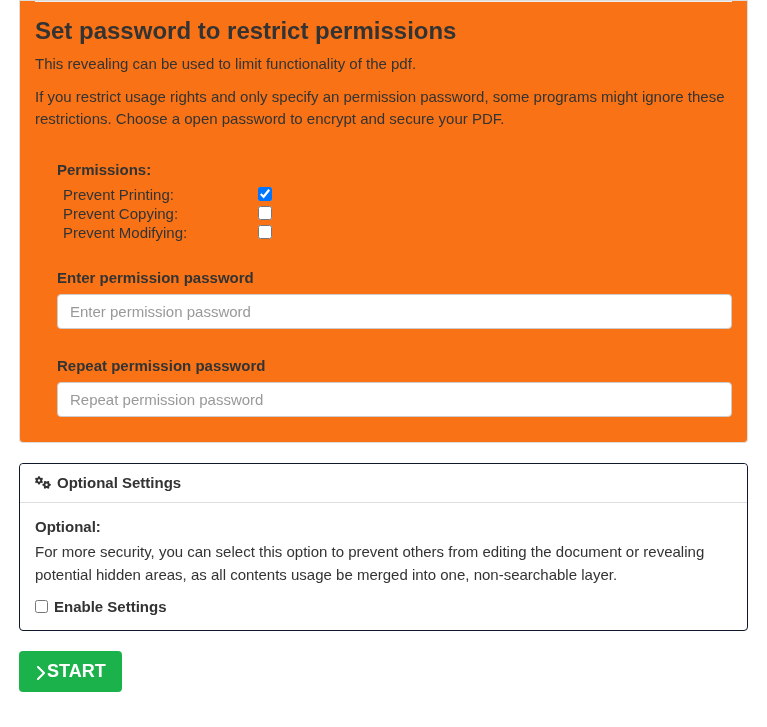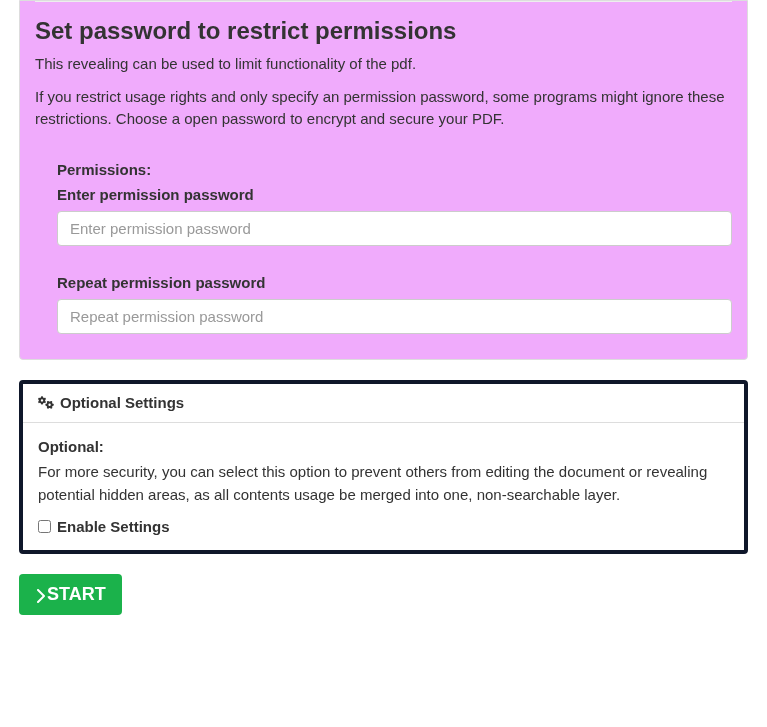--- a/index.html
+++ b/index.html
@@ -9,36 +9,36 @@
     }
     body {
       font-family: "Helvetica Neue", Helvetica, Arial, sans-serif;
       font-size: 14px;
       color: #333;
       background: #fff;
       padding: 0 19px 20px 19px;
       width: 767px;
     }
     .panel {
-      border: 4px solid #0f172a;
+      border: 1px solid #0f172a;
       border-radius: 4px;
       margin-bottom: 20px;
       background: #fff;
     }
     .panel-body {
       padding: 15px;
     }
     .top-section {
       border-top: 1px solid #ddd;
       border-left: 1px solid #ddd;
       border-right: 1px solid #ddd;
       border-bottom: 1px solid #ddd;
       border-radius: 0 0 4px 4px;
       margin-bottom: 20px;
-      background: #f0abfc;
+      background: #f97316;
     }
     hr.inner {
       margin: 0 15px;
       border: 0;
       border-top: 1px solid #eee;
     }
     h2 {
       font-size: 24px;
       font-weight: 600;
       margin-bottom: 8px;
@@ -164,20 +164,34 @@
 
 <div class="top-section">
   <hr class="inner">
   <div class="panel-body">
     <h2>Set password to restrict permissions</h2>
     <p>This revealing can be used to limit functionality of the pdf.</p>
     <p>If you restrict usage rights and only specify an permission password, some programs might ignore these restrictions. Choose a open password to encrypt and secure your PDF.</p>
 
     <div class="indent">
       <span class="perm-title">Permissions:</span>
+      <div class="perm-table">
+        <div class="perm-row">
+          <span class="perm-label">Prevent Printing:</span>
+          <input type="checkbox" class="perm-check" checked="" style="">
+        </div>
+        <div class="perm-row">
+          <span class="perm-label">Prevent Copying:</span>
+          <input type="checkbox" class="perm-check" style="">
+        </div>
+        <div class="perm-row">
+          <span class="perm-label">Prevent Modifying:</span>
+          <input type="checkbox" class="perm-check" style="">
+        </div>
+      </div>
 
       <span class="field-label">Enter permission password</span>
       <input type="password" class="text-input" placeholder="Enter permission password" style="">
 
       <span class="field-label">Repeat permission password</span>
       <input type="password" class="text-input last" placeholder="Repeat permission password" style="">
     </div>
   </div>
 </div>
 

